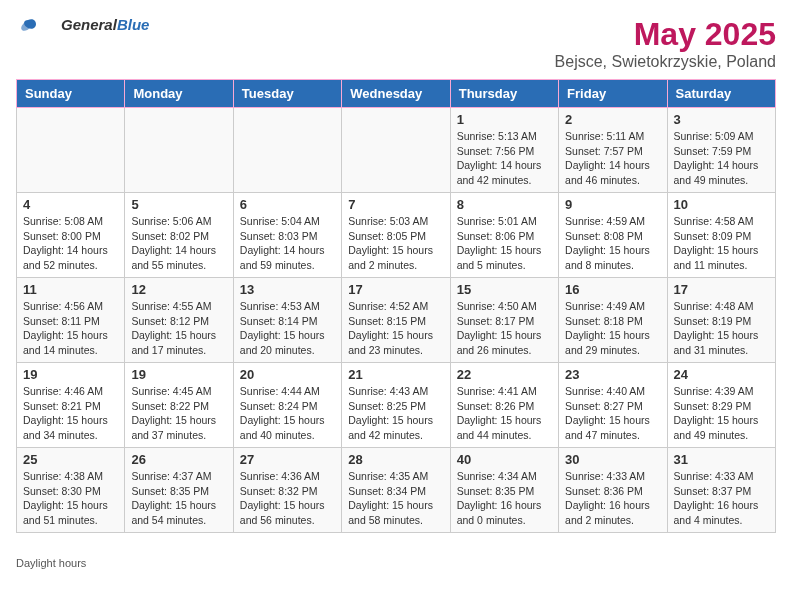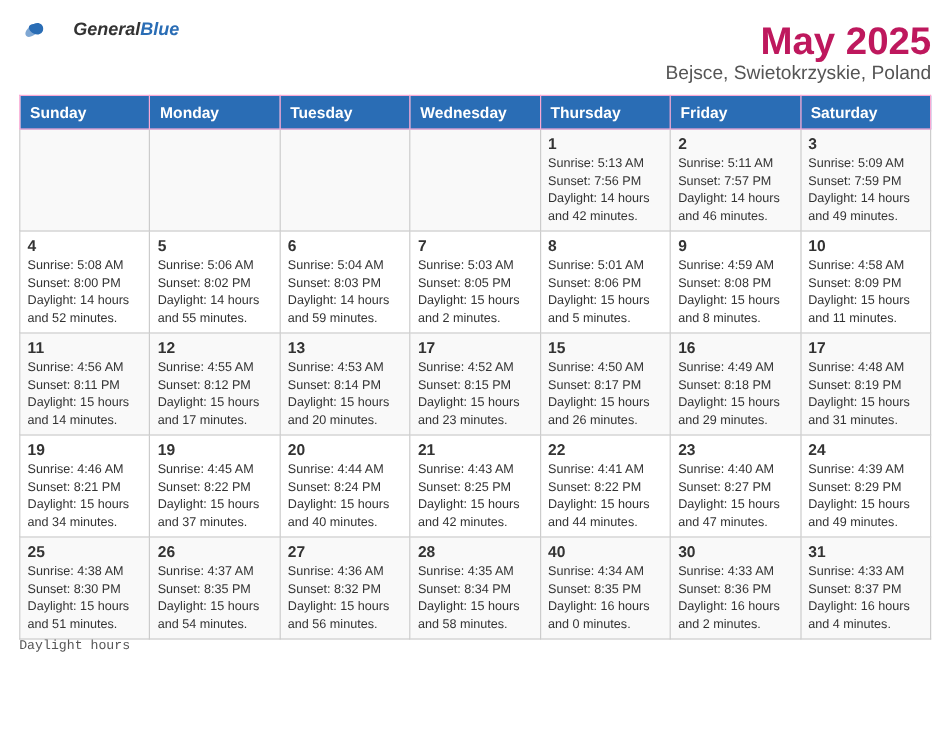--- a/index.html
+++ b/index.html
@@ -77,24 +77,23 @@
       font-size: 13px;
       display: block;
       margin-bottom: 2px;
     }
     .day-info {
       font-size: 10.5px;
       line-height: 1.4;
       color: #333;
     }
     .footer-note {
-      margin-top: 0;
+      margin-top: 24px;
       font-size: 11px;
       color: #555;
-      font-family: Liberation Mono, monospace;
     }
     .logo-svg {
       width: 24px;
       height: 24px;
     }
   </style>
 </head>
 <body>
 
 <div class="header-area">
@@ -259,21 +258,21 @@
         </td>
         <td>
           <span class="day-number">21</span>
           <div class="day-info">Sunrise: 4:43 AM
 Sunset: 8:25 PM
 Daylight: 15 hours and 42 minutes.</div>
         </td>
         <td>
           <span class="day-number">22</span>
           <div class="day-info">Sunrise: 4:41 AM
-Sunset: 8:22 PM
+Sunset: 8:26 PM
 Daylight: 15 hours and 44 minutes.</div>
         </td>
         <td>
           <span class="day-number">23</span>
           <div class="day-info">Sunrise: 4:40 AM
 Sunset: 8:27 PM
 Daylight: 15 hours and 47 minutes.</div>
         </td>
         <td>
           <span class="day-number">24</span>

